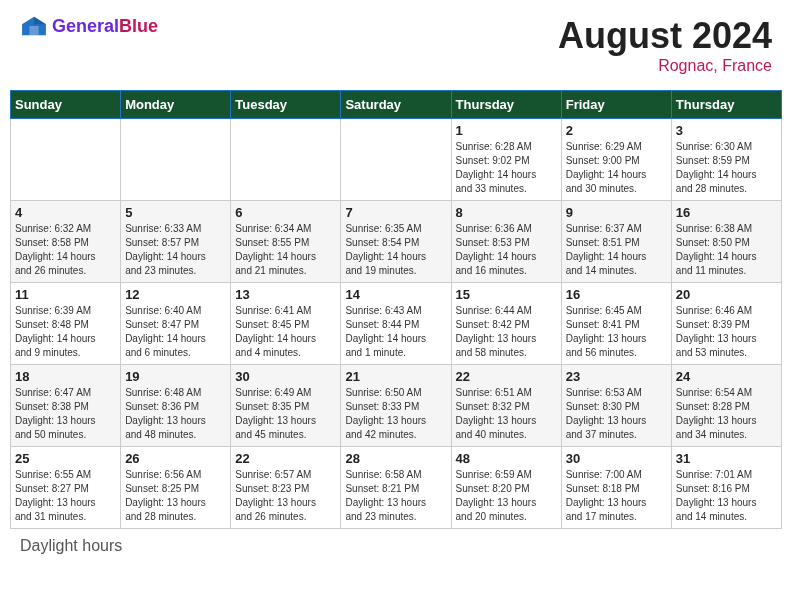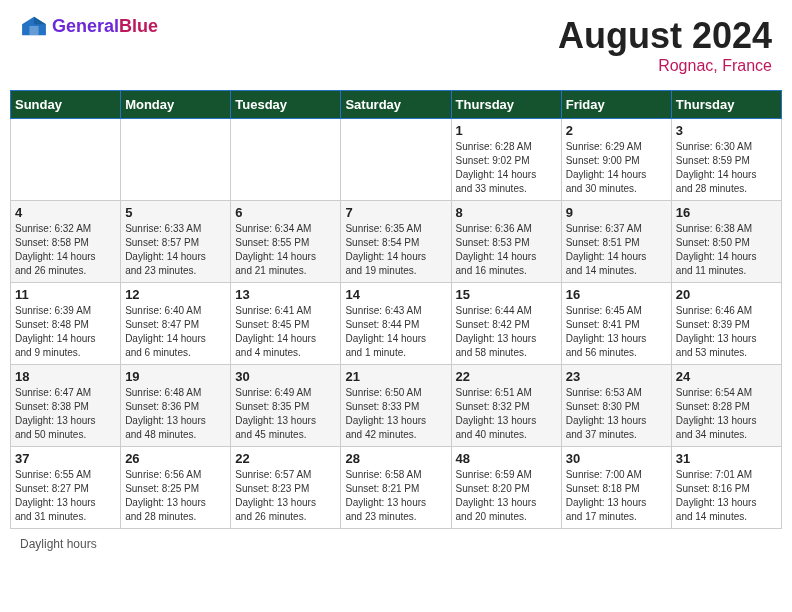--- a/index.html
+++ b/index.html
@@ -72,21 +72,21 @@
     .day-info {
       color: #333;
       font-size: 10px;
       line-height: 1.4;
     }
     .empty-cell {
       background: #fff !important;
     }
     .footer {
       margin-top: 8px;
-      font-size: 12px;
+      font-size: 16px;
       color: #555;
       padding-left: 10px;
     }
   </style>
 </head>
 <body>
 
 <div class="header">
   <div class="logo">
     <svg class="logo-icon" viewBox="0 0 30 24" xmlns="http://www.w3.org/2000/svg">
@@ -220,21 +220,21 @@
           <span class="day-num">23</span>
           <div class="day-info">Sunrise: 6:53 AM<br>Sunset: 8:30 PM<br>Daylight: 13 hours<br>and 37 minutes.</div>
         </td>
         <td>
           <span class="day-num">24</span>
           <div class="day-info">Sunrise: 6:54 AM<br>Sunset: 8:28 PM<br>Daylight: 13 hours<br>and 34 minutes.</div>
         </td>
       </tr>
       <tr>
         <td>
-          <span class="day-num">37</span>
+          <span class="day-num">25</span>
           <div class="day-info">Sunrise: 6:55 AM<br>Sunset: 8:27 PM<br>Daylight: 13 hours<br>and 31 minutes.</div>
         </td>
         <td>
           <span class="day-num">26</span>
           <div class="day-info">Sunrise: 6:56 AM<br>Sunset: 8:25 PM<br>Daylight: 13 hours<br>and 28 minutes.</div>
         </td>
         <td>
           <span class="day-num">22</span>
           <div class="day-info">Sunrise: 6:57 AM<br>Sunset: 8:23 PM<br>Daylight: 13 hours<br>and 26 minutes.</div>
         </td>

